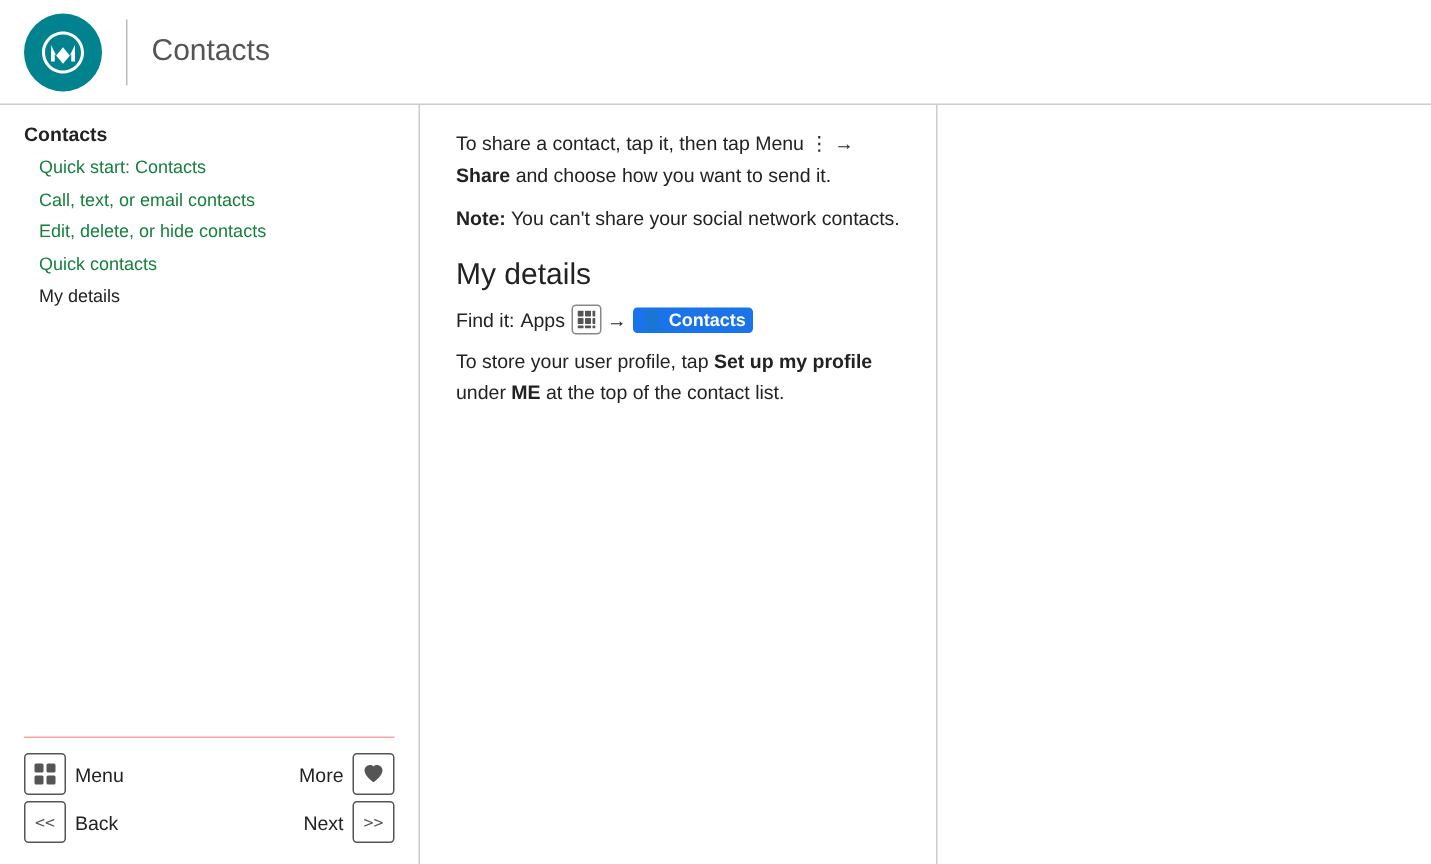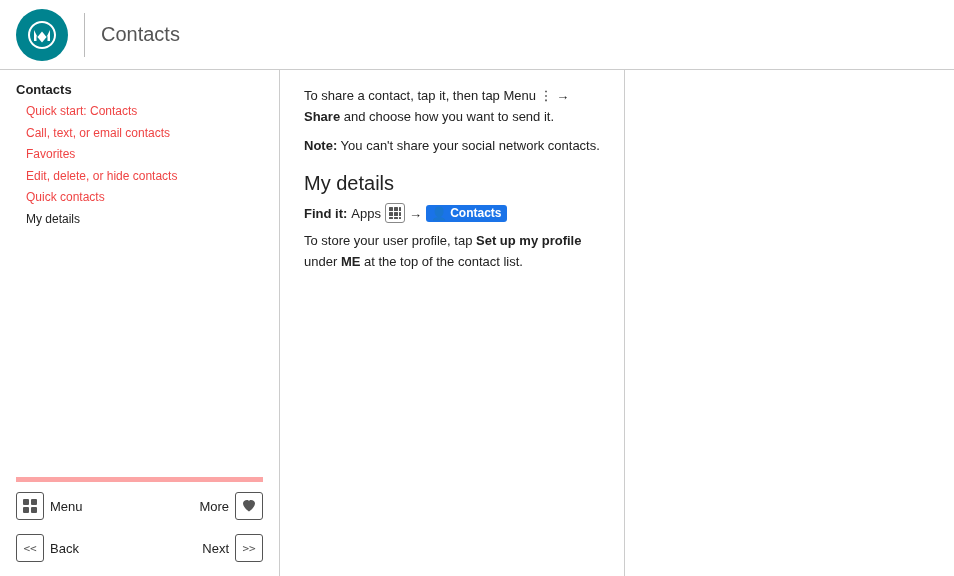--- a/index.html
+++ b/index.html
@@ -72,40 +72,40 @@
       display: flex;
       flex-direction: column;
     }
     .sidebar-section-title {
       font-weight: bold;
       color: #222;
       margin-bottom: 4px;
       font-size: 13px;
     }
     .sidebar-link {
-      color: #ef4444;
+      color: #15803d;
       text-decoration: none;
       font-size: 12px;
       line-height: 1.8;
       padding-left: 10px;
       display: block;
       cursor: pointer;
     }
     .sidebar-link.current {
       color: #222;
       font-weight: normal;
     }
 
     
     .sidebar-toolbar {
       display: flex;
       flex-direction: column;
-      gap: 10px;
+      gap: 0;
       padding-top: 8px;
-      border-top: 5px solid #fca5a5;
+      border-top: 1px solid #fca5a5;
       margin-top: 8px;
     }
     .toolbar-row {
       display: flex;
       align-items: center;
       justify-content: space-between;
     }
     .toolbar-btn {
       display: flex;
       align-items: center;
@@ -161,21 +161,21 @@
     }
     .find-it-line {
       display: flex;
       align-items: center;
       gap: 4px;
       font-size: 13px;
       margin-bottom: 8px;
       flex-wrap: wrap;
     }
     .find-it-label {
-      font-weight: bold;
+      font-weight: normal;
     }
     .apps-icon {
       display: inline-flex;
       align-items: center;
       justify-content: center;
       width: 20px;
       height: 20px;
       border: 1px solid #888;
       border-radius: 3px;
       font-size: 10px;
@@ -219,21 +219,20 @@
   <div class="header-title">Contacts</div>
 </div>
 
 <div class="main-layout">
 
   <div class="sidebar">
     <div class="sidebar-nav">
       <span class="sidebar-section-title">Contacts</span>
       <a class="sidebar-link">Quick start: Contacts</a>
       <a class="sidebar-link">Call, text, or email contacts</a>
-      <a class="sidebar-link">Favorites</a>
       <a class="sidebar-link">Edit, delete, or hide contacts</a>
       <a class="sidebar-link">Quick contacts</a>
       <a class="sidebar-link current">My details</a>
     </div>
 
     <div class="sidebar-toolbar">
       <div class="toolbar-row">
         <button class="toolbar-btn">
           <div class="toolbar-btn-icon">
             <svg width="16" height="16" viewBox="0 0 16 16" fill="#555">

